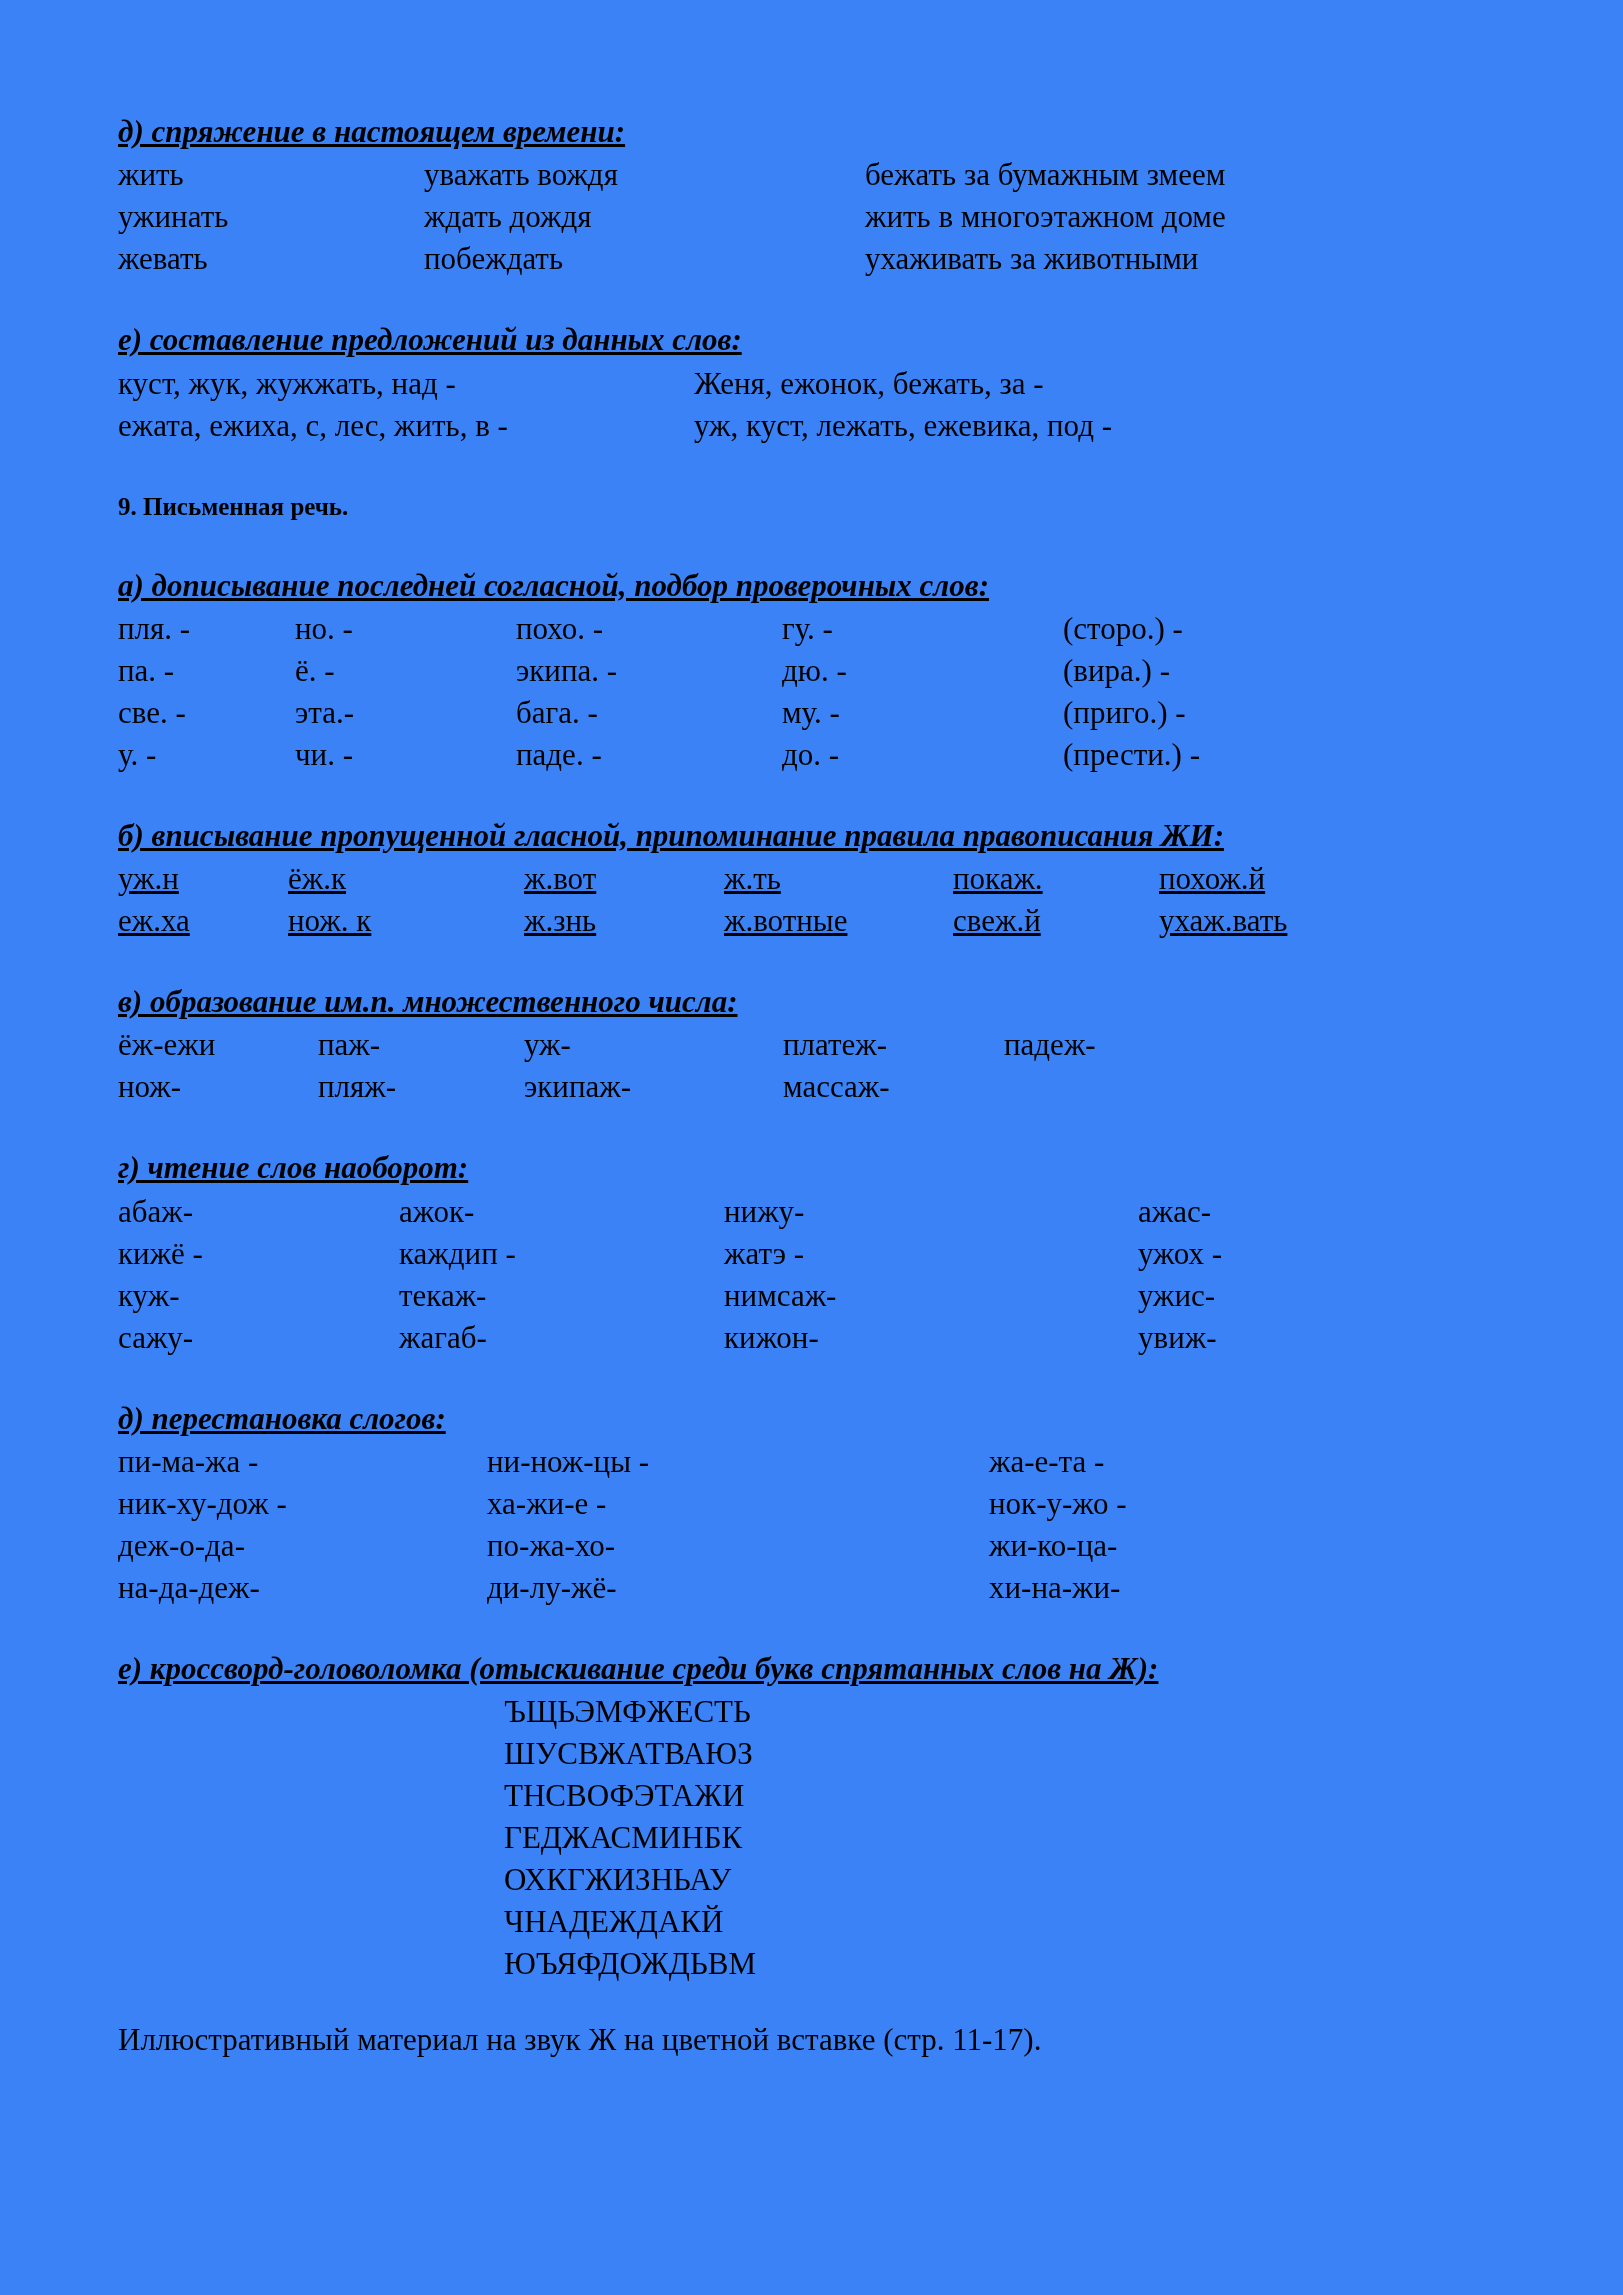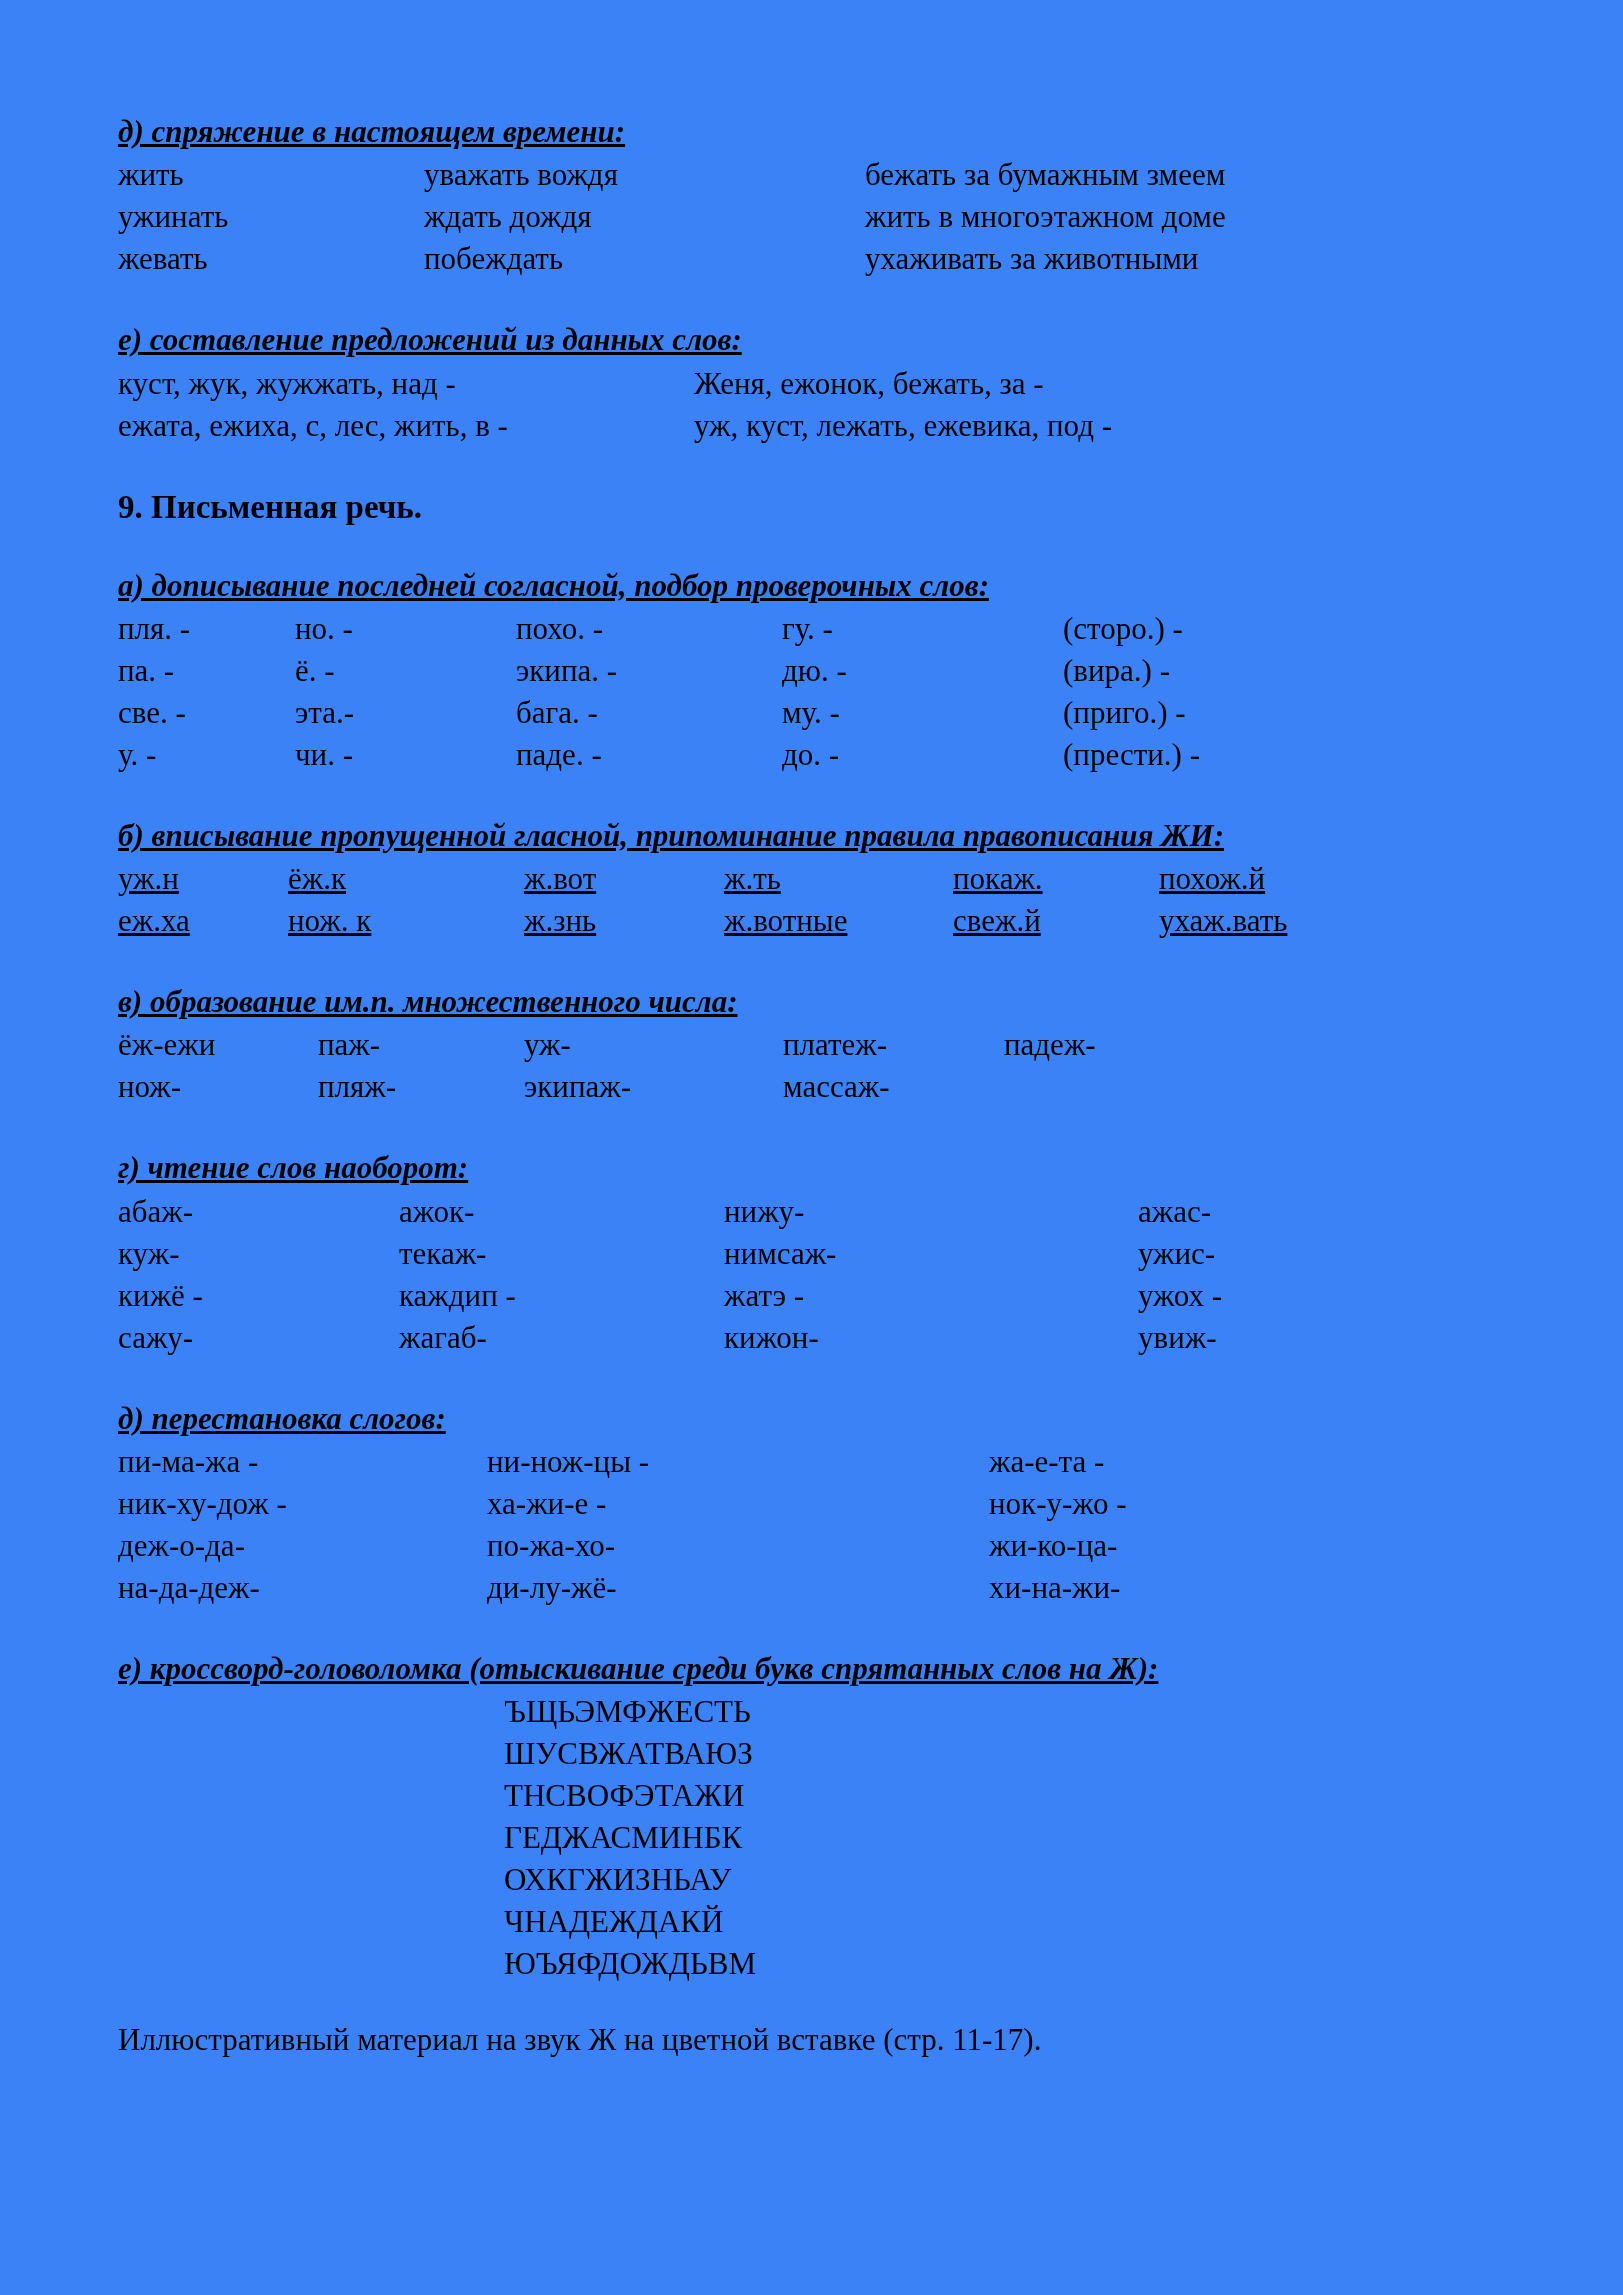--- a/index.html
+++ b/index.html
@@ -17,21 +17,21 @@
     font-family: "Liberation Serif", "DejaVu Serif", serif;
     font-size: 31px;
     line-height: 42px;
     box-sizing: border-box;
     padding: 111px 105px 79px 118px;
     overflow: hidden;
   }
   .sec { margin: 0; }
   .sec + .sec, .spaced { margin-top: 39px; }
   h2.doc-subtitle {
-    font-size: 33px;
+    font-size: 25px;
     line-height: 42px;
     font-weight: bold;
     margin: 39px 0 37px 0;
   }
   h3.heading {
     font-size: 31px;
     line-height: 42px;
     font-weight: bold;
     font-style: italic;
     text-decoration: underline;
@@ -180,30 +180,30 @@
   <section class="sec">
     <h3 class="heading">г) чтение слов наоборот:</h3>
     <div class="grid sec-reverse">
         <div class="grid-row">
           <span class="cell">абаж-</span>
           <span class="cell">ажок-</span>
           <span class="cell">нижу-</span>
           <span class="cell">ажас-</span>
         </div>
         <div class="grid-row">
+          <span class="cell">кижё -</span>
+          <span class="cell">каждип -</span>
+          <span class="cell">жатэ -</span>
+          <span class="cell">ужох -</span>
+        </div>
+        <div class="grid-row">
           <span class="cell">куж-</span>
           <span class="cell">текаж-</span>
           <span class="cell">нимсаж-</span>
           <span class="cell">ужис-</span>
-        </div>
-        <div class="grid-row">
-          <span class="cell">кижё -</span>
-          <span class="cell">каждип -</span>
-          <span class="cell">жатэ -</span>
-          <span class="cell">ужох -</span>
         </div>
         <div class="grid-row">
           <span class="cell">сажу-</span>
           <span class="cell">жагаб-</span>
           <span class="cell">кижон-</span>
           <span class="cell">увиж-</span>
         </div>
       </div>
   </section>
 

